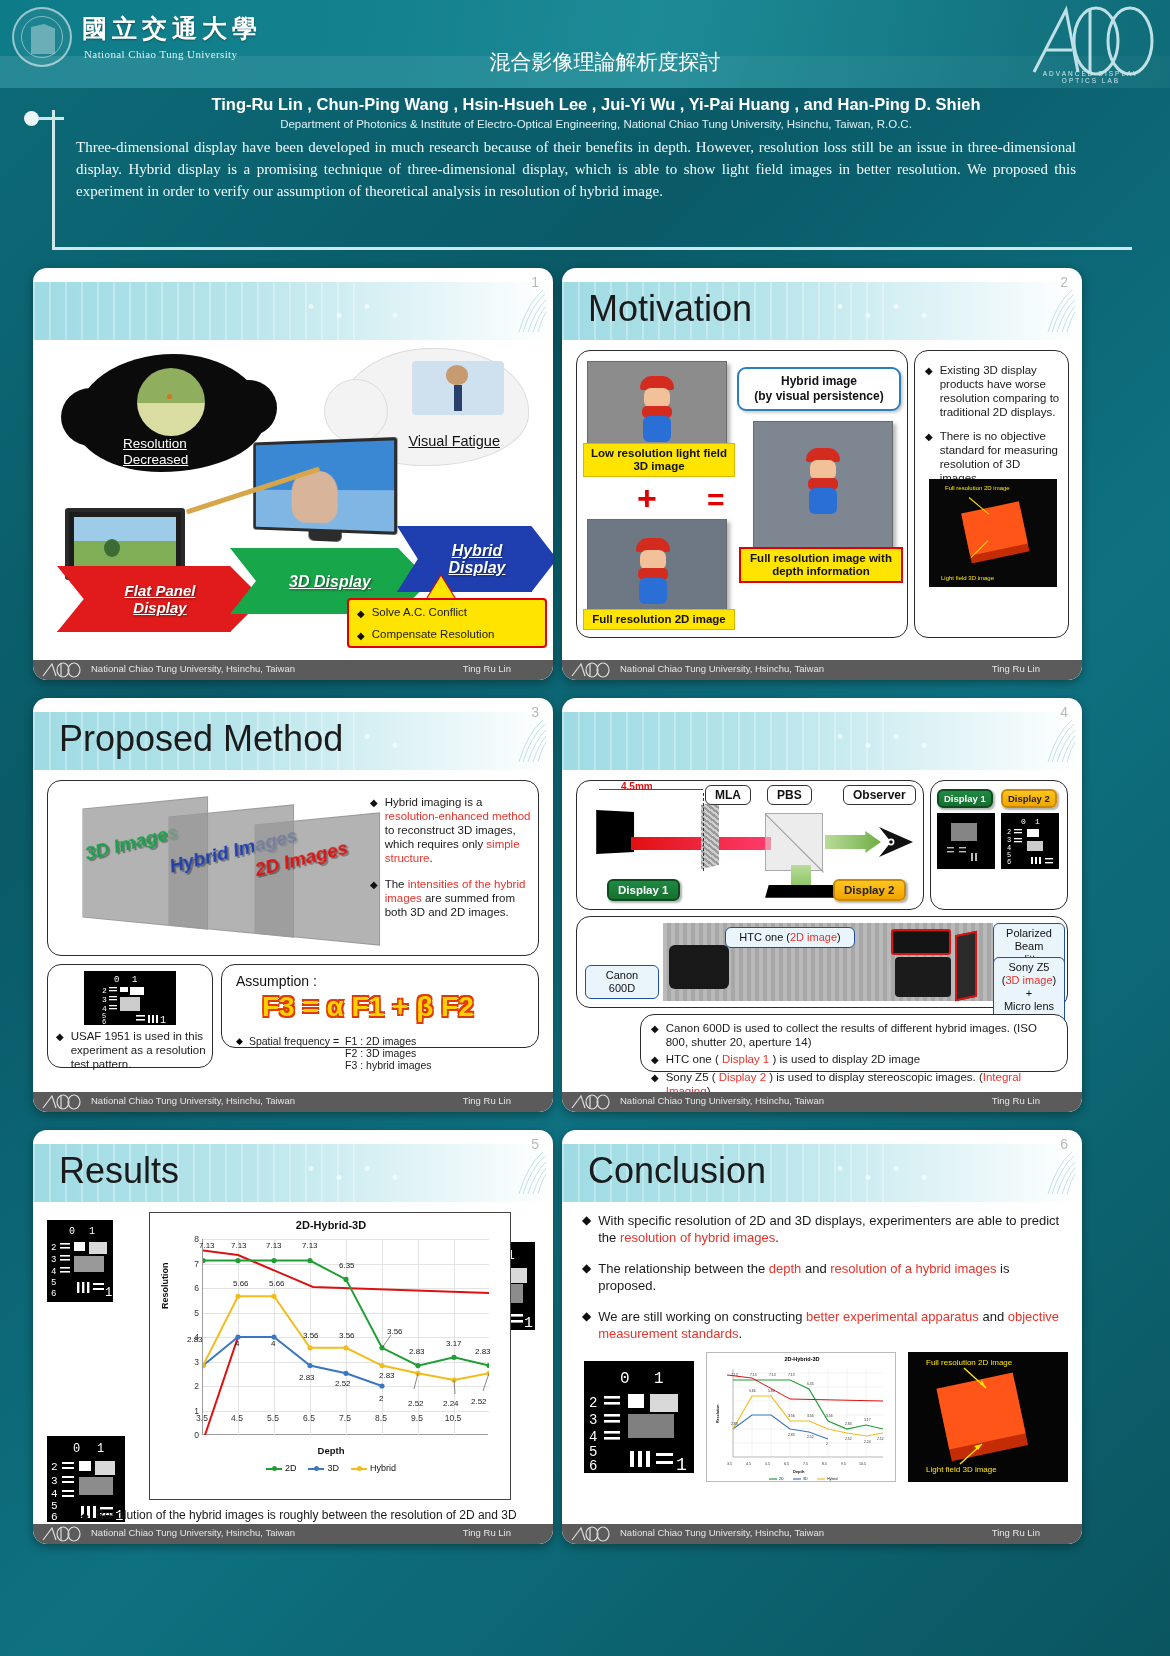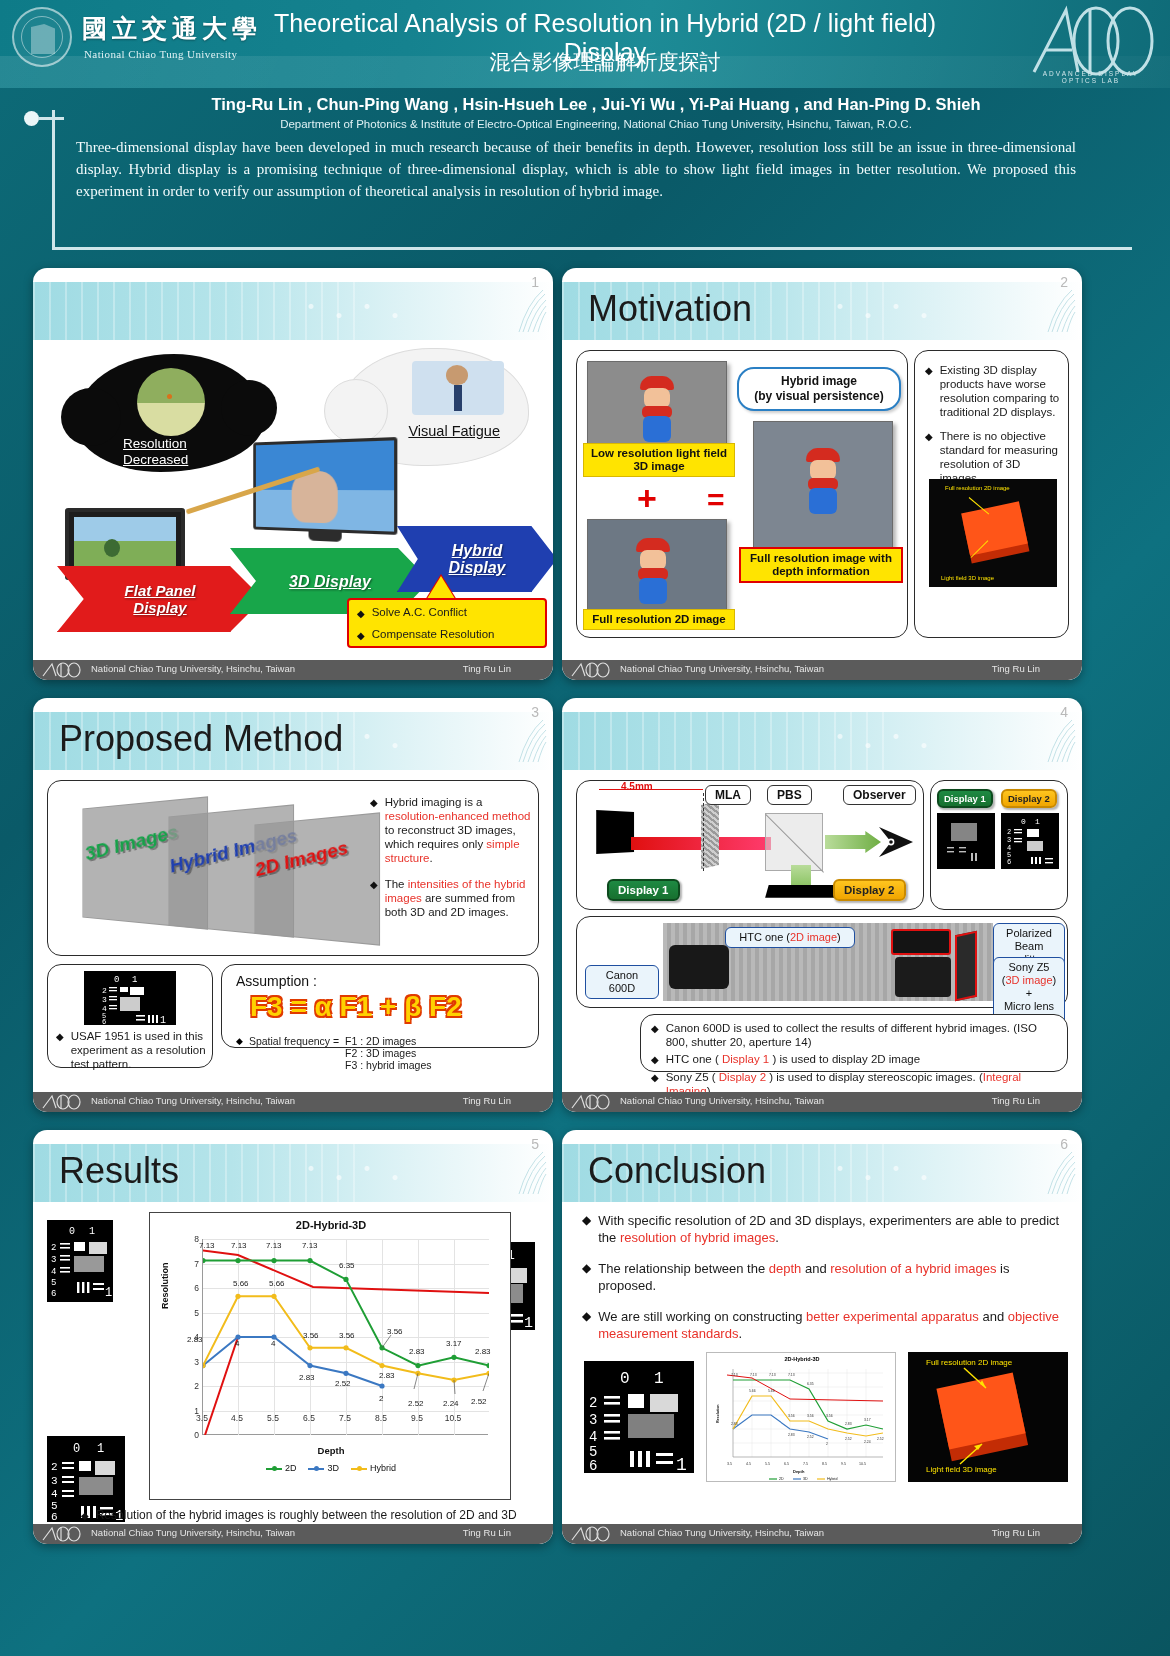--- a/index.html
+++ b/index.html
@@ -111,21 +111,21 @@
   .cl-tail1{position:absolute;right:196px;top:96px;width:20px;height:20px;background:#f0f0f0;
     border:1px solid #dcdcdc;border-radius:50%;}
   .cl-tail2{position:absolute;right:216px;top:104px;width:14px;height:14px;background:#f0f0f0;
     border:1px solid #dcdcdc;border-radius:50%;}
   .cl-man{position:absolute;right:24px;top:12px;width:92px;height:54px;
     background:linear-gradient(#cfe0ef 0 100%);border-radius:4px;}
   .cl-man:before{content:"";position:absolute;left:34px;top:4px;width:22px;height:20px;
     background:#c79a70;border-radius:50% 50% 45% 45%;}
   .cl-man:after{content:"";position:absolute;left:42px;top:24px;width:8px;height:26px;
     background:#28406b;}
-  .cl-label{position:absolute;right:28px;top:74px;color:#111;font-size:14.5px;
+  .cl-label{position:absolute;right:28px;top:84px;color:#111;font-size:14.5px;
     text-decoration:underline;}
 
   .tv3d{position:absolute;left:200px;top:92px;width:148px;height:92px;
     background:linear-gradient(#3a87d4 0 55%,#7fb6e4 55% 100%);border:3px solid #2c2c2c;
     border-radius:3px;transform:perspective(300px) rotateY(-14deg);}
   .tv3d:after{content:"";position:absolute;left:58px;bottom:-12px;width:34px;height:11px;
     background:#2c2c2c;border-radius:0 0 5px 5px;}
   .tv3d .athlete{position:absolute;left:40px;top:28px;width:48px;height:52px;
     background:#d7b49a;border-radius:40% 40% 30% 30%;}
   .javelin{position:absolute;left:136px;top:140px;width:140px;height:5px;background:#d8a64a;
@@ -168,21 +168,21 @@
   .mot-right{left:352px;top:82px;width:155px;height:288px;}
   .mario-box{position:absolute;background:#8c8c8c;border:1px solid #6b6b6b;
     box-shadow:3px 3px 4px rgba(0,0,0,.3);}
   .m-hat{position:absolute;width:34px;height:14px;background:#d42b1f;border-radius:16px 16px 3px 3px;}
   .m-face{position:absolute;width:26px;height:20px;background:#f2c199;border-radius:7px;}
   .m-body{position:absolute;width:28px;height:26px;background:#2a6fd6;border-radius:6px;}
   .m-shirt{position:absolute;width:30px;height:12px;background:#d42b1f;border-radius:5px;}
   .ylabel{position:absolute;background:#ffe400;border:1.5px solid #d9b700;text-align:center;
     font-size:11.5px;font-weight:700;color:#111;padding:3px 4px;line-height:13px;}
   .ylabel.redb{border:2px solid #e10000;}
-  .bluelabel{position:absolute;background:#fff;border:2px solid #2a7fc4;border-radius:17px;
+  .bluelabel{position:absolute;background:#fff;border:2px solid #2a7fc4;border-radius:9px;
     text-align:center;font-size:12px;font-weight:700;color:#111;padding:5px 4px;line-height:15px;
     box-shadow:2px 2px 3px rgba(0,0,0,.2);}
   .plus{position:absolute;color:#e10000;font-size:34px;font-weight:700;}
   .eq{position:absolute;color:#e10000;font-size:30px;font-weight:700;}
   .cubeshot{position:absolute;background:#080808;overflow:hidden;}
   .cubeshot .cube{position:absolute;left:28%;top:26%;width:46%;height:40%;background:#ff5518;
     transform:rotate(-12deg);box-shadow:0 8px 0 #c32c05;}
   .cubeshot .cap{position:absolute;color:#ffe400;font-size:6px;}
   .cubeshot .arrw{position:absolute;background:#ffe400;height:1px;transform-origin:left;}
 
@@ -263,21 +263,20 @@
   .cc-chart{width:190px;height:130px;border:1px solid #bbb;background:#fff;position:relative;align-self:center;}
   .cc-cube{width:160px;height:130px;background:#050505;position:relative;align-self:center;}
 </style>
 </head>
 <body>
 
 <div class="header">
   <div class="nctu-seal"></div>
   <div class="nctu-cn">國立交通大學</div>
   <div class="nctu-en">National Chiao Tung University</div>
-  <div class="title-main">Theoretical Analysis of Resolution in Hybrid (2D / light field) Display</div>
   <div class="title-cn">混合影像理論解析度探討</div>
   <svg class="ado-logo" viewBox="0 0 130 78">
     <path d="M8 70 L40 8 L52 70" stroke="#bfe0e6" stroke-width="3" fill="none"></path>
     <path d="M20 48 L46 48" stroke="#bfe0e6" stroke-width="3" fill="none"></path>
     <ellipse cx="70" cy="39" rx="22" ry="33" stroke="#bfe0e6" stroke-width="3" fill="none"></ellipse>
     <path d="M64 6 L64 72" stroke="#bfe0e6" stroke-width="3" fill="none"></path>
     <ellipse cx="104" cy="39" rx="22" ry="33" stroke="#bfe0e6" stroke-width="3" fill="none"></ellipse>
   </svg>
   <div class="ado-sub">ADVANCED DISPLAY OPTICS LAB</div>
 </div>
@@ -523,21 +522,21 @@
     <div style="position:absolute;left:8px;top:64px;width:150px;">
       <div class="bullet">
           <span class="dia">◆</span>
         <span class="txt">USAF 1951 is used in this experiment as a resolution test pattern.</span>
         </div>
     </div>
   </div>
 
   <div class="rbox pm-assume">
     <div style="position:absolute;left:14px;top:8px;font-size:14px;color:#111;">Assumption :</div>
-    <div class="formula" style="position:absolute;left:28px;top:26px;">F3  =  α F1  +  β F2</div>
+    <div class="formula" style="position:absolute;left:40px;top:26px;">F3  =  α F1  +  β F2</div>
     <div style="position:absolute;left:14px;top:70px;display:flex;gap:6px;">
       <span class="dia" style="font-size:9px;line-height:12px;">◆</span>
       <span style="font-size:10.5px;line-height:12px;color:#1a1a1a;">Spatial frequency  =</span>
       <span style="font-size:10.5px;line-height:12px;color:#1a1a1a;">
         <span>F1 : 2D images</span><br>
         <span>F2 : 3D images</span><br>
         <span>F3 : hybrid images</span>
       </span>
     </div>
   </div>

